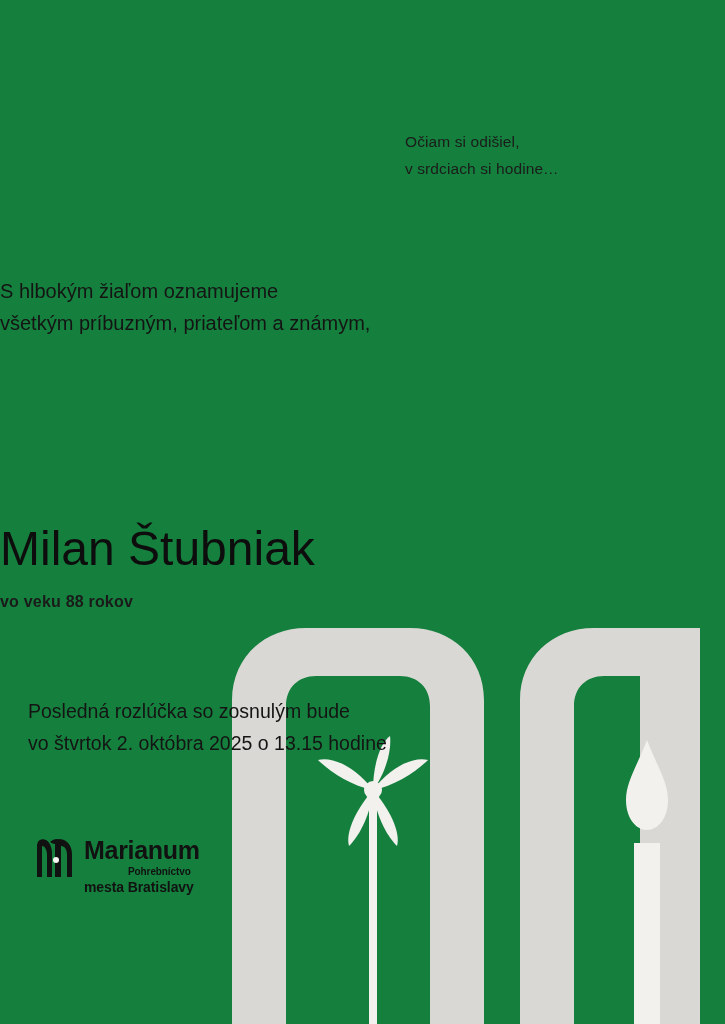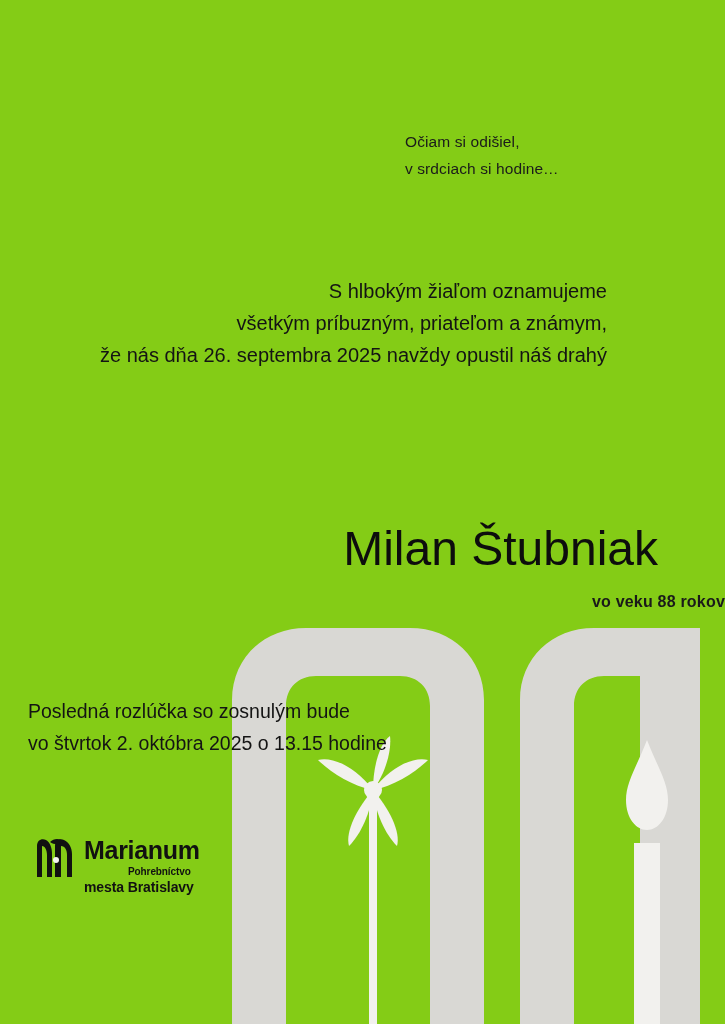--- a/index.html
+++ b/index.html
@@ -7,21 +7,21 @@
     padding: 0;
     background: #ffffff;
   }
   body {
     font-family: "Liberation Sans", sans-serif;
   }
   .page {
     position: relative;
     width: 725px;
     height: 1024px;
-    background: #84cc16;
+    background: #15803d;
     overflow: hidden;
   }
   
   .bg-art {
     position: absolute;
     left: 0;
     top: 0;
     width: 725px;
     height: 1024px;
     pointer-events: none;
@@ -35,44 +35,44 @@
     color: #1b1b1b;
     letter-spacing: 0.1px;
   }
   .quote div { white-space: nowrap; }
 
   .announce {
     position: absolute;
     left: 0;
     top: 275px;
     width: 607px;
-    text-align: right;
+    text-align: left;
     font-size: 20px;
     line-height: 1.6;
     color: #141414;
   }
   .announce div { white-space: nowrap; }
 
   .name {
     position: absolute;
     left: 0;
     top: 523px;
     width: 658px;
-    text-align: right;
+    text-align: left;
     font-size: 48px;
     line-height: 1.1;
     color: #0d0d0d;
     font-weight: 400;
   }
   .age {
     position: absolute;
     left: 0;
     top: 593px;
     width: 725px;
-    text-align: right;
+    text-align: left;
     font-size: 16px;
     font-weight: bold;
     color: #1a1a1a;
     letter-spacing: 0.2px;
   }
 
   .farewell {
     position: absolute;
     left: 28px;
     top: 696px;
@@ -151,21 +151,20 @@
   </svg>
 
   <div class="quote">
     <div>Očiam si odišiel,</div>
     <div>v srdciach si hodine…</div>
   </div>
 
   <div class="announce">
     <div>S hlbokým žiaľom oznamujeme</div>
     <div>všetkým príbuzným, priateľom a známym,</div>
-    <div>že nás dňa 26. septembra 2025 navždy opustil náš drahý</div>
   </div>
 
   <div class="name">Milan Štubniak</div>
   <div class="age">vo veku 88 rokov</div>
 
   <div class="farewell">
     <div>Posledná rozlúčka so zosnulým bude</div>
     <div>vo štvrtok 2. októbra 2025 o 13.15 hodine</div>
   </div>
 

